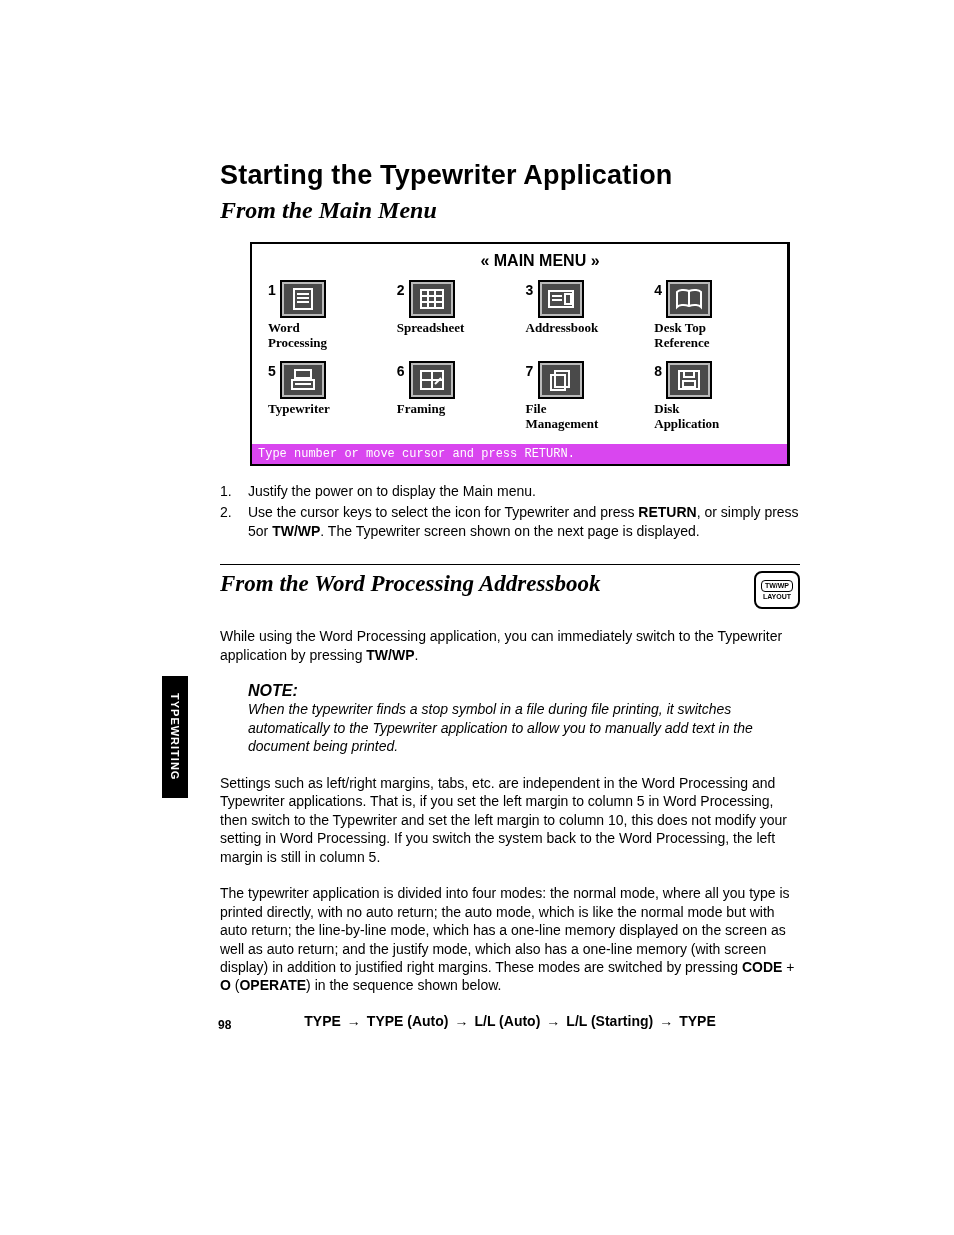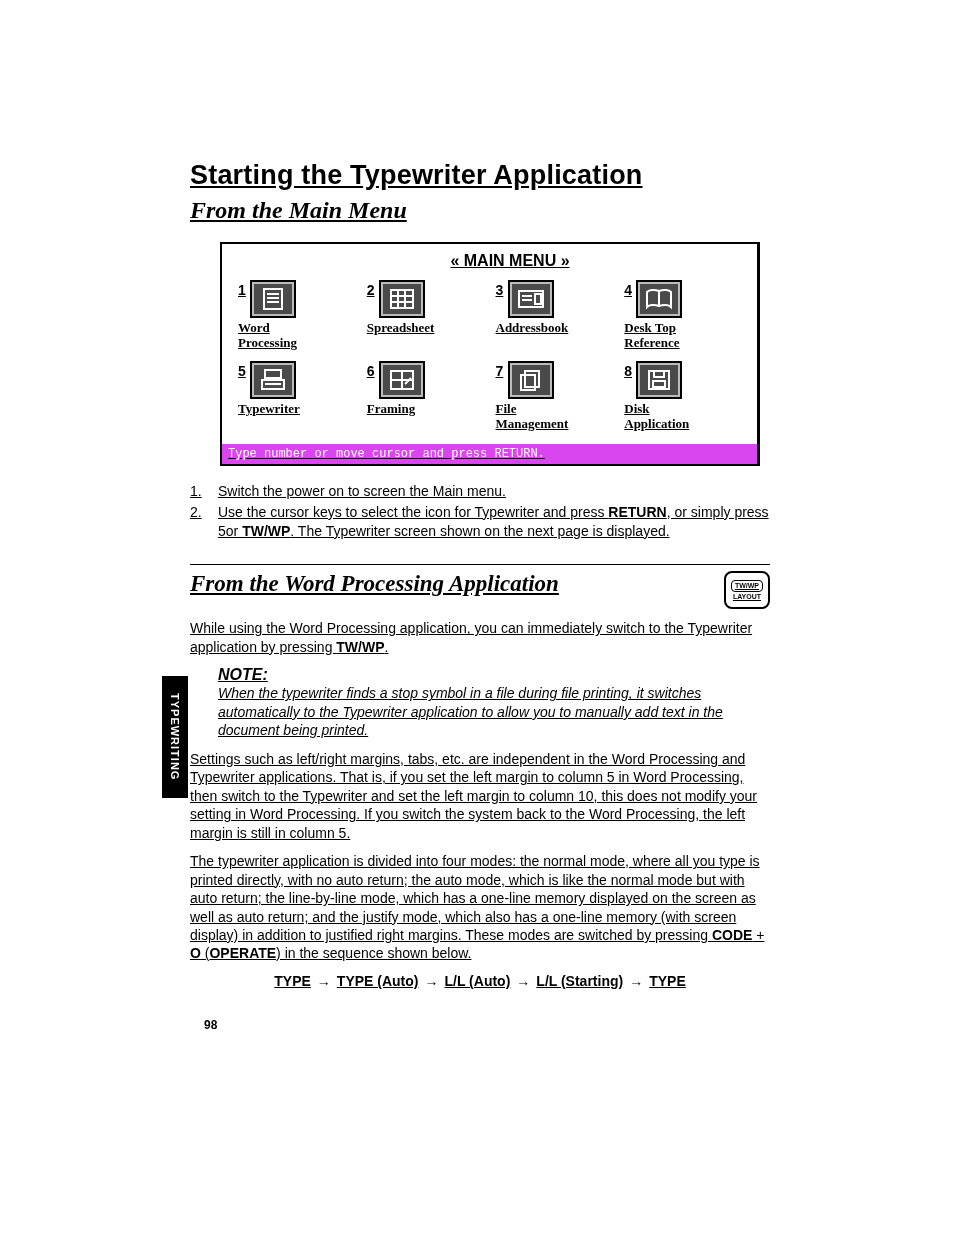--- a/index.html
+++ b/index.html
@@ -10,24 +10,23 @@
     color: #000;
     width: 954px;
   }
   .page {
     position: relative;
     width: 954px;
     height: 1235px;
   }
   .content {
     position: absolute;
-    left: 190px;
+    left: 220px;
     top: 160px;
     width: 580px;
-    text-decoration: underline;
   }
   .title-main {
     font-size: 27px;
     font-weight: bold;
     letter-spacing: 0.2px;
     margin: 0 0 6px 0;
   }
   .title-sub {
     font-family: Georgia, "Times New Roman", serif;
     font-style: italic;
@@ -139,21 +138,21 @@
   }
   .key-icon .inner {
     border: 1px solid #000;
     border-radius: 4px;
     padding: 1px 3px;
     margin-bottom: 1px;
   }
   .para {
     font-size: 14px;
     line-height: 1.32;
-    margin: 10px 0;
+    margin: 18px 0;
   }
   .note-block {
     margin-left: 28px;
     margin-top: 6px;
     margin-bottom: 6px;
   }
   .note-head {
     font-weight: bold;
     font-style: italic;
     font-size: 16px;
@@ -186,21 +185,21 @@
     font-size: 11px;
     writing-mode: vertical-rl;
     text-align: center;
     display: flex;
     align-items: center;
     justify-content: center;
     letter-spacing: 1px;
   }
   .page-num {
     position: absolute;
-    left: 204px;
+    left: 218px;
     top: 1018px;
     font-size: 12px;
     font-weight: bold;
   }
   b { font-weight: 900; }
 </style>
 </head>
 <body>
 
 <div class="page">
@@ -321,31 +320,31 @@
             </div>
             <div class="mi-label">Disk<br>Application</div>
           </div>
         </div>
       <div class="menu-foot">Type number or move cursor and press RETURN.</div>
     </div>
 
     <div class="step-list" id="steps">
         <div class="step-row">
           <div class="step-num">1.</div>
-          <div>Switch the power on to screen the Main menu.</div>
+          <div>Justify the power on to display the Main menu.</div>
         </div>
         <div class="step-row">
           <div class="step-num">2.</div>
           <div>Use the cursor keys to select the icon for Typewriter and press <b>RETURN</b>, or simply press 5or <b>TW/WP</b>. The Typewriter screen shown on the next page is displayed.</div>
         </div>
       </div>
 
     <hr class="section-hr">
     <div class="section-row">
-      <h2 class="section-title">From the Word Processing Application</h2>
+      <h2 class="section-title">From the Word Processing Addressbook</h2>
       <div class="key-icon">
         <div class="inner">TW/WP</div>
         <div>LAYOUT</div>
       </div>
     </div>
 
     <p class="para">While using the Word Processing application, you can immediately switch to the Typewriter application by pressing <b>TW/WP</b>.</p>
 
     <div class="note-block">
       <div class="note-head">NOTE:</div>

